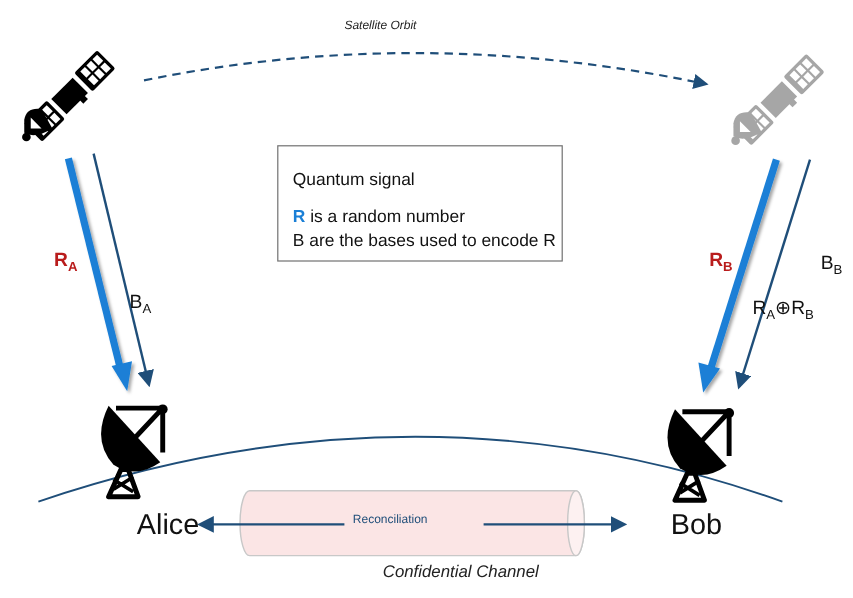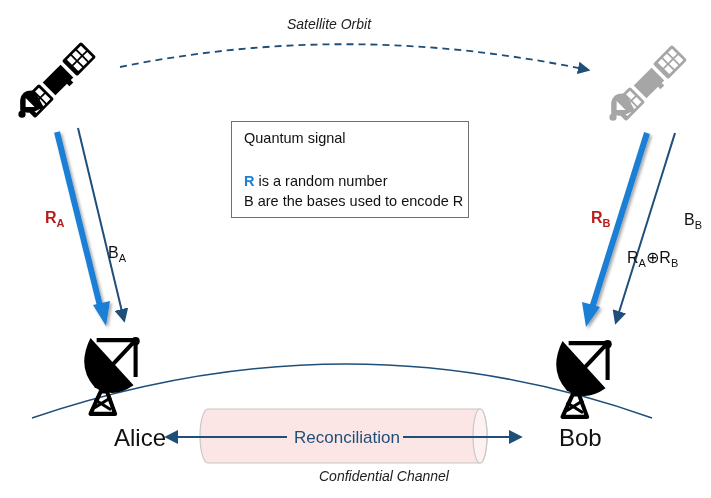--- a/index.html
+++ b/index.html
@@ -1,28 +1,28 @@
 <!DOCTYPE html>
 <html><head>
 <meta charset="utf-8">
 <style>
   html, body { margin: 0; padding: 0; background: #ffffff; }
   body { width: 711px; height: 498px; position: relative; overflow: hidden; font-family: "Liberation Sans", "DejaVu Sans", sans-serif; }
   #diagram { position: absolute; left: 0; top: 0; }
   .lbl { position: absolute; white-space: nowrap; line-height: 1; }
-  .orbit-label { left: 287px; top: 17px; font-size: 14px; font-style: italic; color: #222; }
+  .orbit-label { left: 287px; top: 17px; font-size: 10px; font-style: italic; color: #222; }
   .legend-box { position: absolute; left: 231px; top: 121px; width: 238px; height: 97px; border: 1.5px solid #707070; background: #fff; box-sizing: border-box; }
   .legend-row { position: absolute; left: 12px; font-size: 14.5px; color: #111; white-space: nowrap; }
   .legend-row .hl { color: #1a7fd6; font-weight: bold; }
   .sig { font-size: 16px; }
   .sig sub { font-size: 11px; vertical-align: -4px; }
   .sig-q { color: #b91c1c; font-weight: bold; }
   .sig-c { color: #111; }
   .name { font-size: 24px; color: #111; }
-  .recon { font-size: 17px; color: #1f4e79; background: transparent; padding: 0 4px; }
+  .recon { font-size: 10px; color: #1f4e79; background: transparent; padding: 0 4px; }
   .conf { font-size: 14px; font-style: italic; color: #222; margin-left: 48px; }
 </style>
 </head>
 <body>
 
 <svg id="diagram" width="711" height="498" viewBox="0 0 711 498">
   <defs>
     <marker id="ahDark" viewBox="0 0 10 10" refX="8" refY="5" markerWidth="7" markerHeight="7" orient="auto-start-reverse">
       <path d="M0,0 L10,5 L0,10 z" fill="#1f4e79"></path>
     </marker>
@@ -109,21 +109,21 @@
   <g filter="url(#shadow)">
     <line x1="374" y1="141" x2="440" y2="141" stroke="#1a7fd6" stroke-width="6"></line>
     <path d="M436,133 L455,141 L436,149 z" fill="#1a7fd6"></path>
   </g>
   <line x1="374" y1="160" x2="451" y2="160" stroke="#1f4e79" stroke-width="2" marker-end="url(#ahDark)"></line>
 </svg>
 
 <div class="lbl orbit-label">Satellite Orbit</div>
 
 <div class="legend-box">
-  <div class="legend-row" style="top:8px">Quantum signal</div>
+  <div class="legend-row" style="top:20px">Quantum signal</div>
   <div class="legend-row" style="top:51px"><span class="hl">R</span><span> is a random number</span></div>
   <div class="legend-row" style="top:71px">B are the bases used to encode R</div>
 </div>
 
 <div class="lbl sig sig-q" style="left:45px; top:210px;"><span>R</span><sub>A</sub></div>
 <div class="lbl sig sig-c" style="left:108px; top:197px;margin-top:48px;"><span>B</span><sub>A</sub></div>
 
 <div class="lbl sig sig-q" style="left:591px; top:210px;"><span>R</span><sub>B</sub></div>
 <div class="lbl sig sig-c" style="left:684px; top:212px;"><span>B</span><sub>B</sub></div>
 <div class="lbl sig sig-c" style="left:627px; top:250px;"><span>R</span><sub>A</sub><span>⊕</span><span>R</span><sub>B</sub></div>

